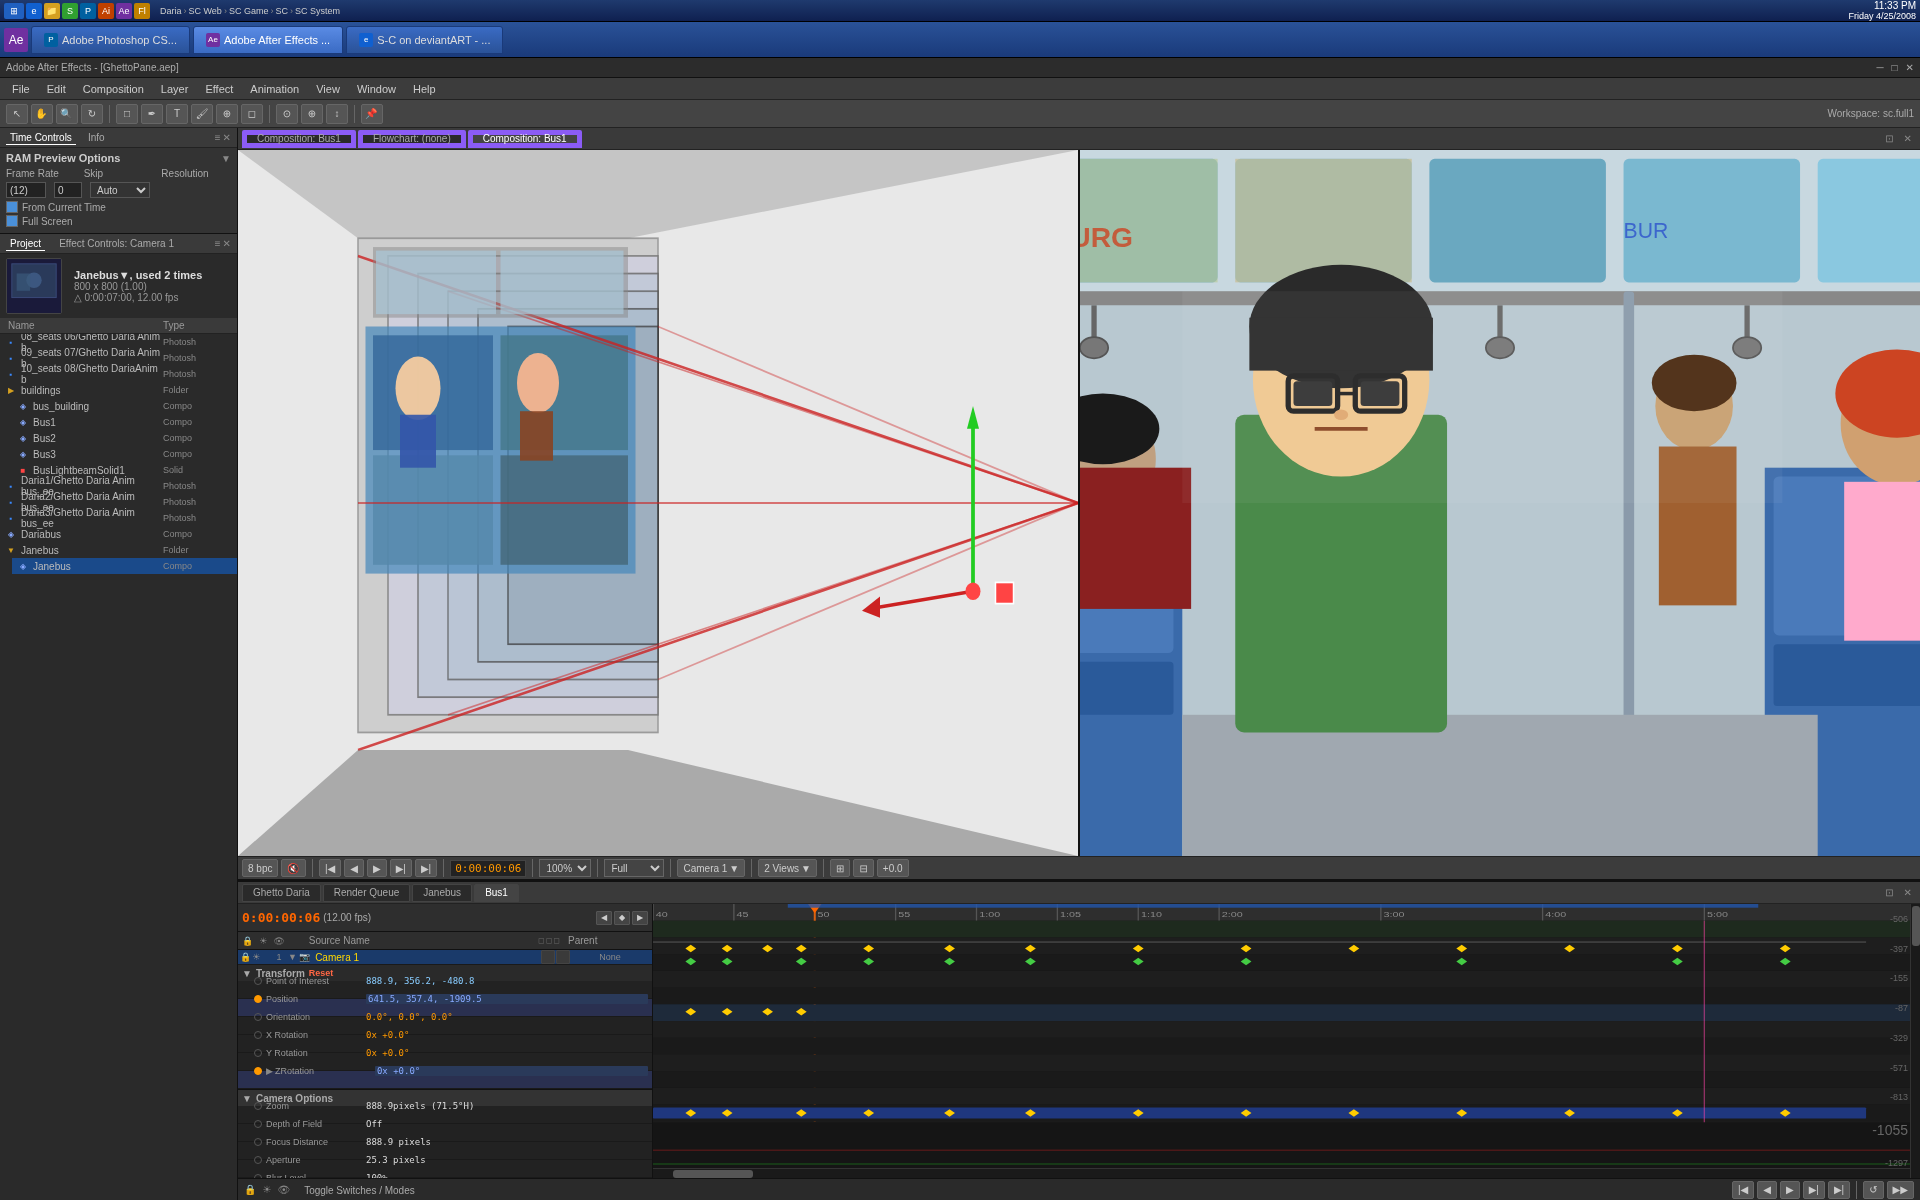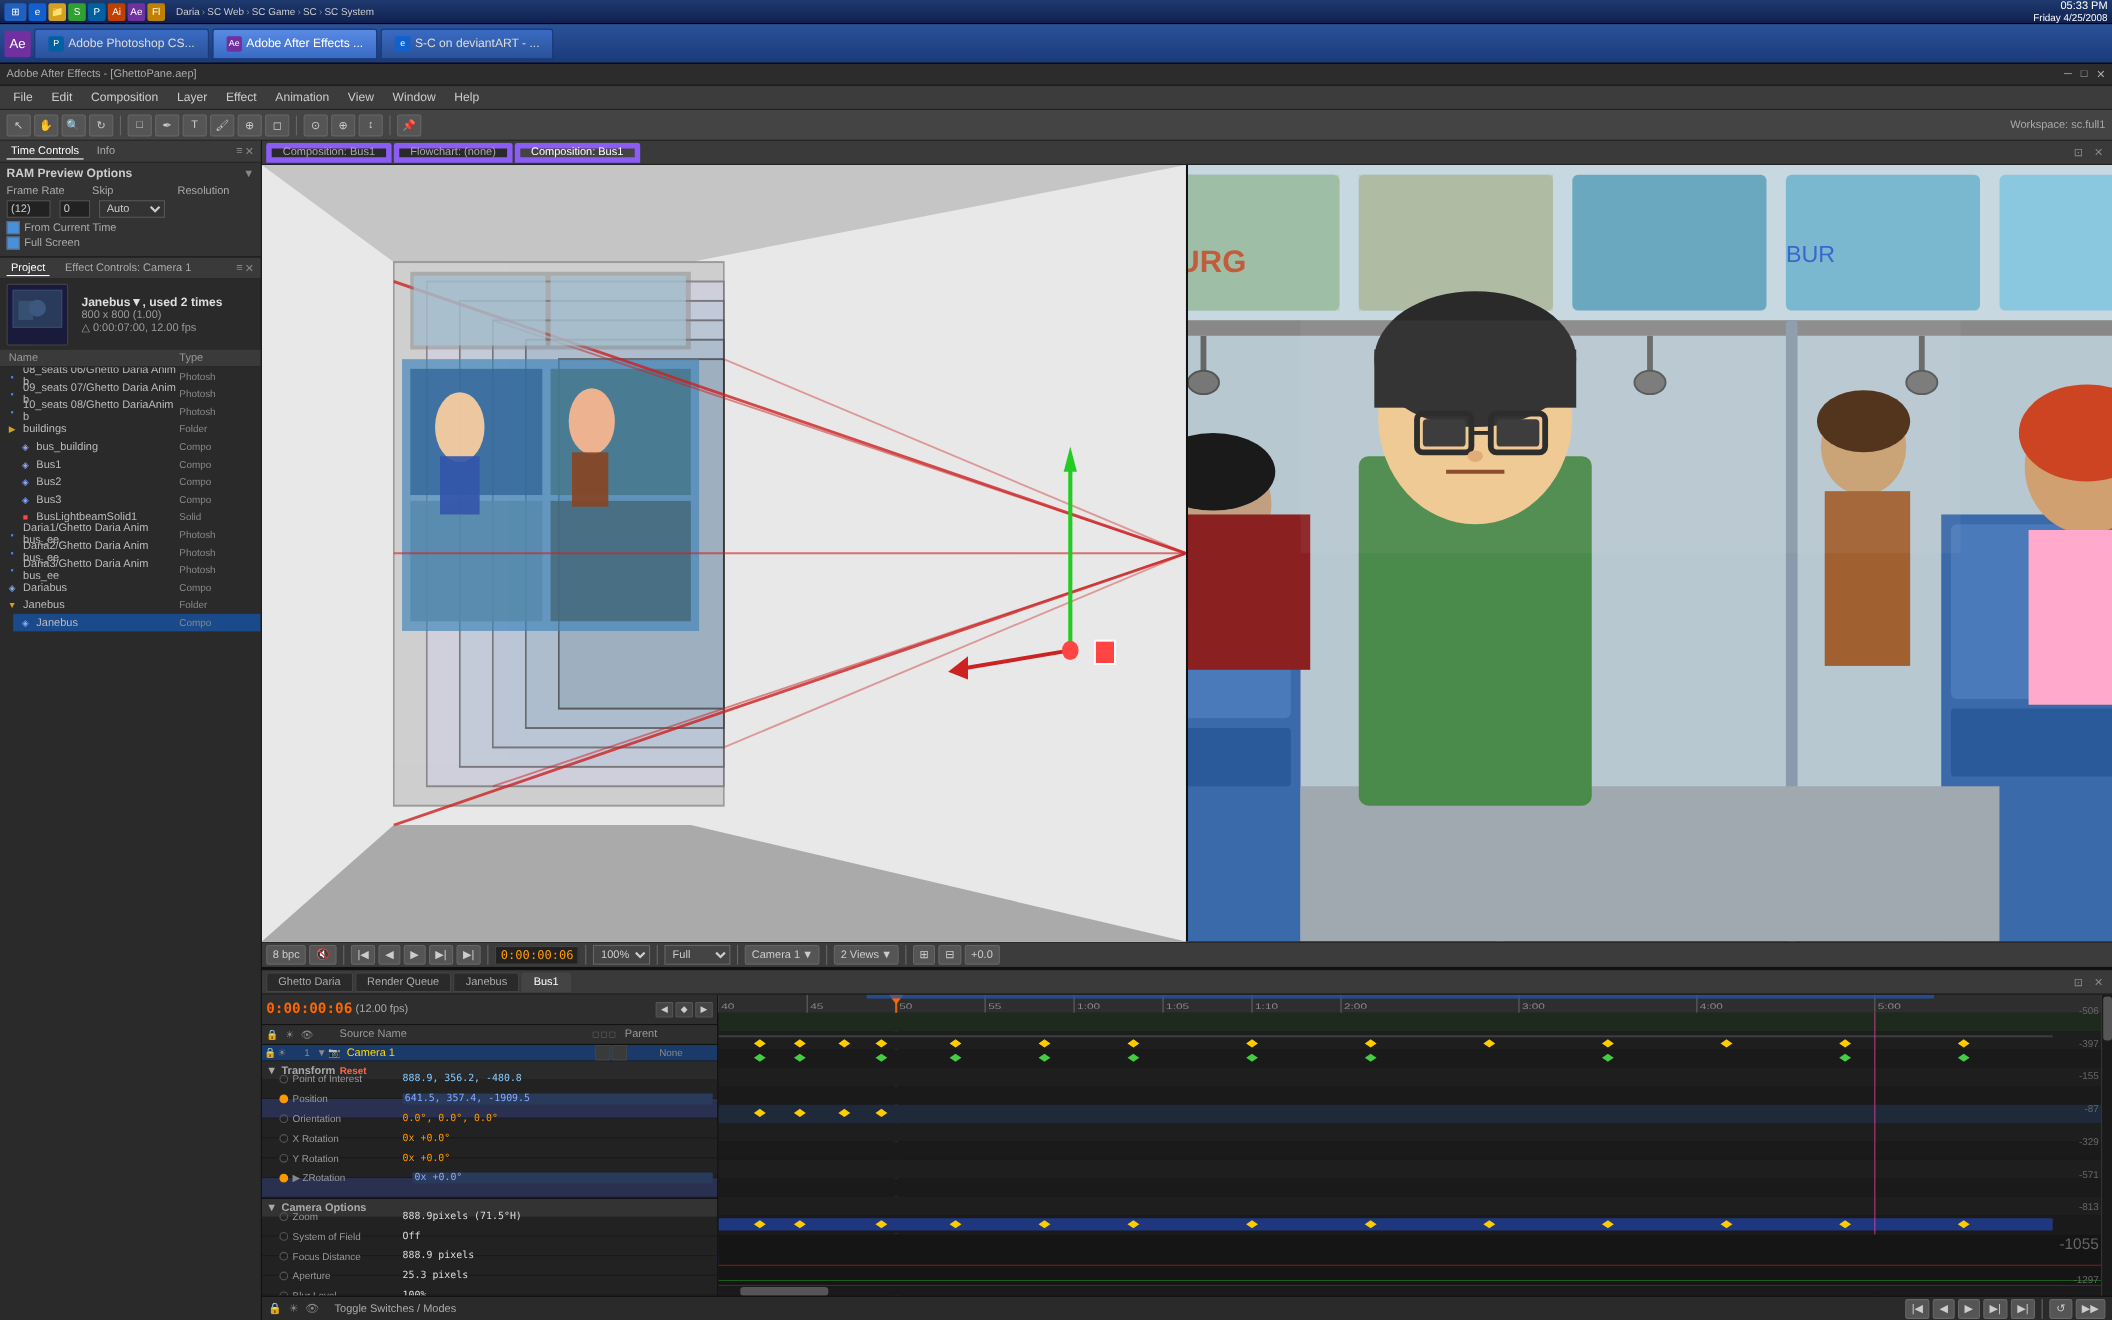--- a/index.html
+++ b/index.html
@@ -770,21 +770,21 @@
       <span style="font-size:9px;color:#888;">›</span>
       <span style="font-size:9px;color:#ccc;">SC Game</span>
       <span style="font-size:9px;color:#888;">›</span>
       <span style="font-size:9px;color:#ccc;">SC</span>
       <span style="font-size:9px;color:#888;">›</span>
       <span style="font-size:9px;color:#ccc;">SC System</span>
     </div>
   </div>
   <div class="taskbar-top-right">
     <div class="clock-display">
-      <div>05:33 PM</div>
+      <div>11:33 PM</div>
       <div style="font-size:9px;margin-left:40px;">Friday 4/25/2008</div>
     </div>
   </div>
 </div>
 
 <div class="app-taskbar">
   <div class="taskbar-icon" style="background:#7030a0;width:24px;height:24px;font-size:12px;">Ae</div>
   <div class="app-tab">
     <span style="background:#0060a0;width:14px;height:14px;border-radius:2px;display:inline-block;font-size:8px;color:white;text-align:center;line-height:14px;">P</span>
     <span>Adobe Photoshop CS...</span>
@@ -1299,21 +1299,21 @@
               <span style="margin-right:4px;">▼</span>
               <span>Camera Options</span>
             </div>
             <div class="prop-row">
               <div class="prop-dot"></div>
               <span class="prop-label">Zoom</span>
               <span class="prop-value white">888.9pixels (71.5°H)</span>
             </div>
             <div class="prop-row">
               <div class="prop-dot"></div>
-              <span class="prop-label">System of Field</span>
+              <span class="prop-label">Depth of Field</span>
               <span class="prop-value white">Off</span>
             </div>
             <div class="prop-row">
               <div class="prop-dot"></div>
               <span class="prop-label">Focus Distance</span>
               <span class="prop-value white">888.9 pixels</span>
             </div>
             <div class="prop-row">
               <div class="prop-dot"></div>
               <span class="prop-label">Aperture</span>

